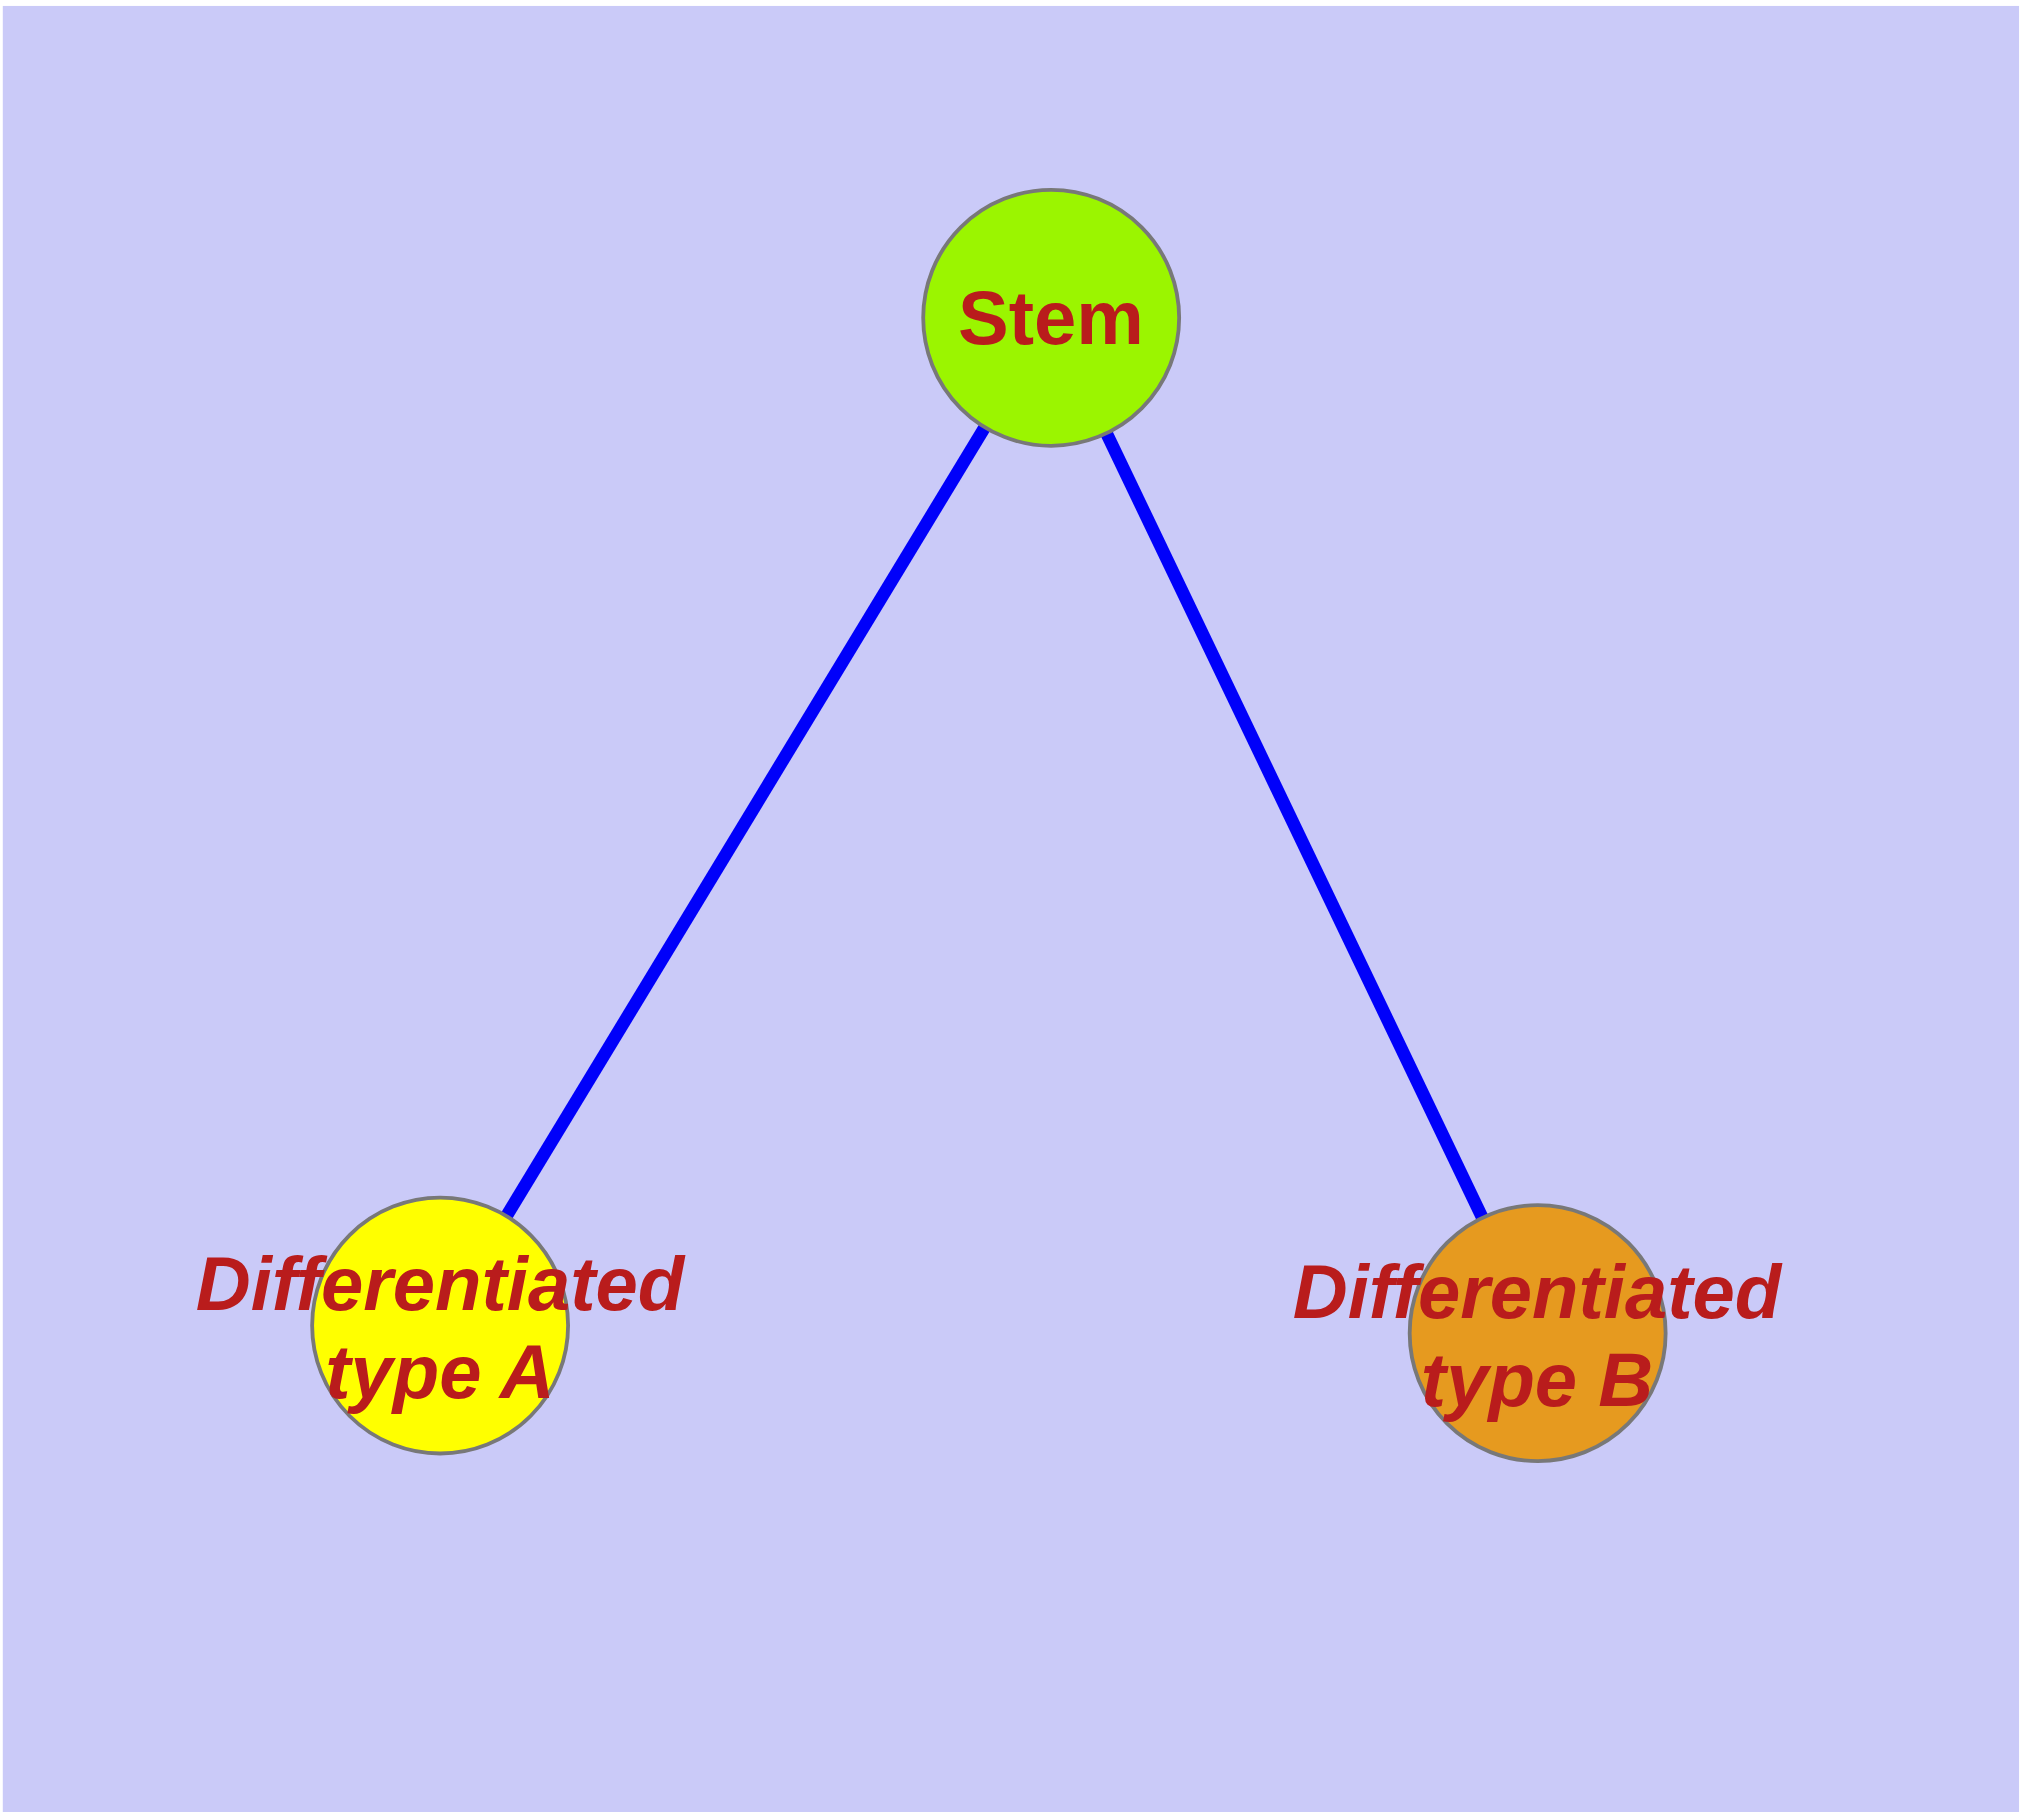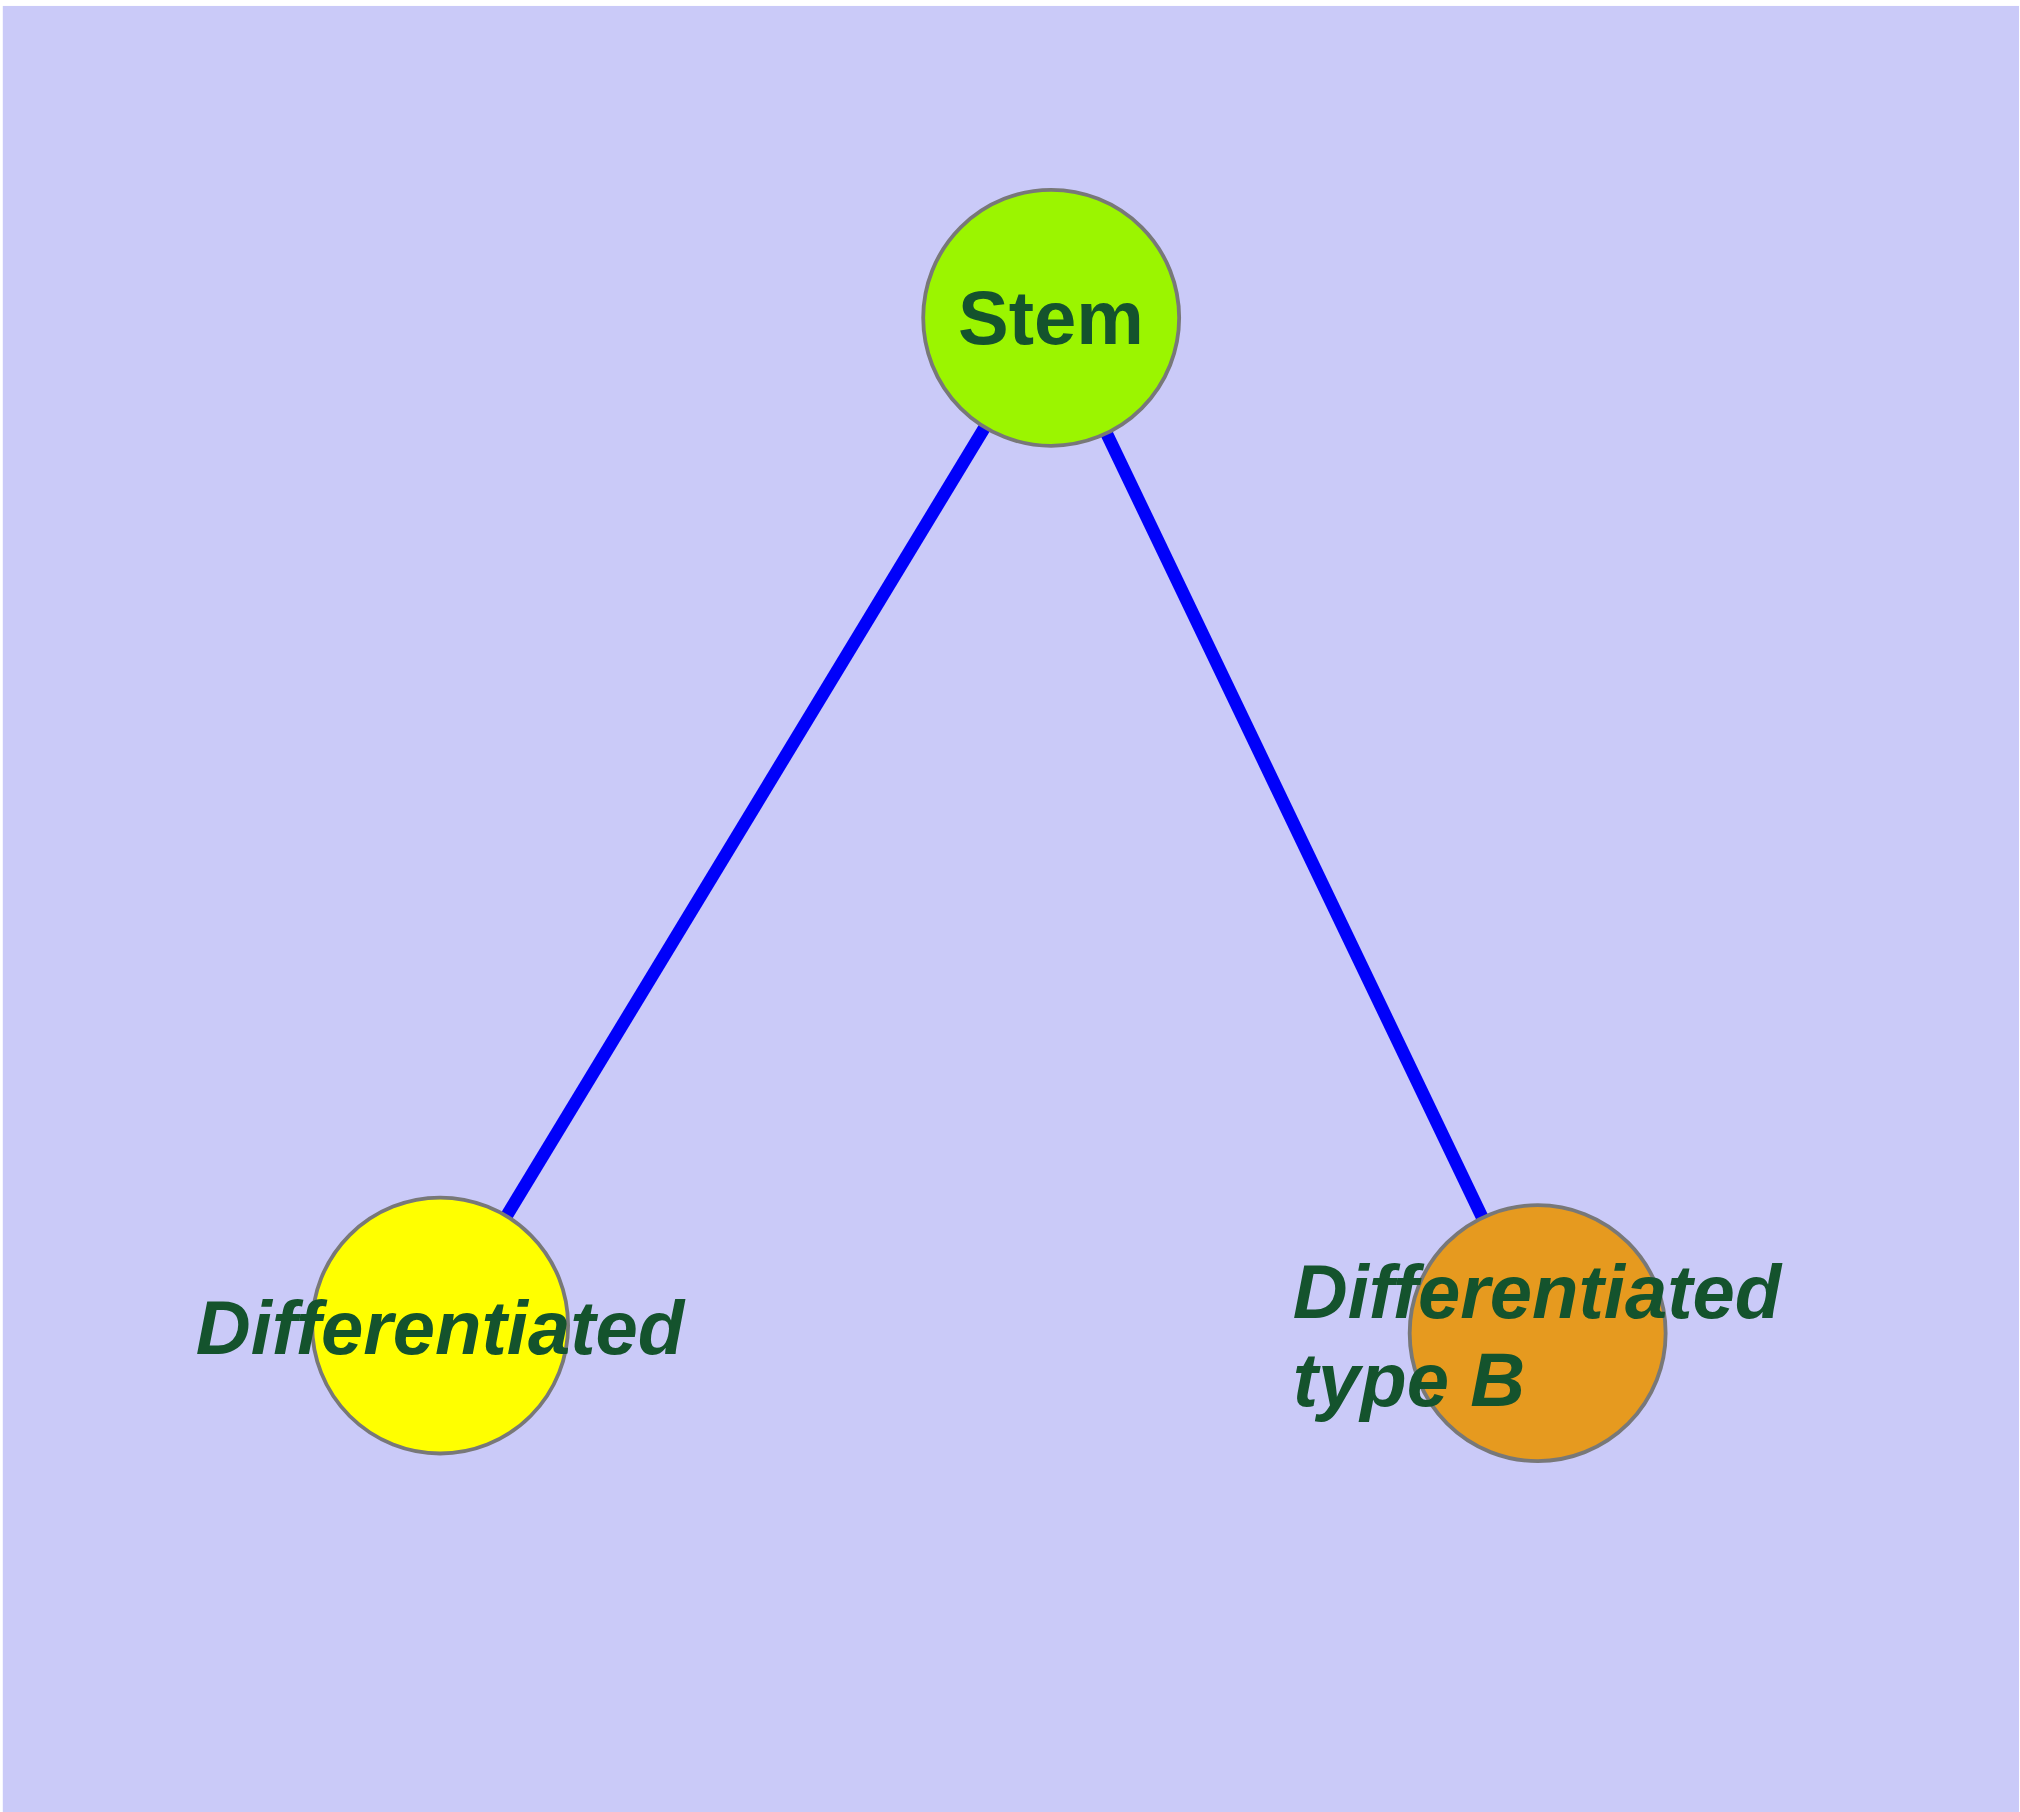--- a/index.html
+++ b/index.html
@@ -17,24 +17,25 @@
   }
   #stage svg {
     position: absolute;
     left: 0;
     top: 0;
     display: block;
   }
   .node-label {
     position: absolute;
     transform: translate(-50%, -50%);
-    color: #14532d;
+    color: #b91c1c;
     font-weight: bold;
     font-size: 76px;
     line-height: 88px;
+    text-align: center;
     white-space: nowrap;
     letter-spacing: 0px;
   }
   .node-label span {
     display: block;
     font-style: italic;
   }
 </style>
 </head>
 <body>
@@ -50,20 +51,21 @@
 
     <circle cx="1240" cy="375" r="151" stroke-width="4.5" fill="#9BF500" stroke="#787878"></circle>
     <circle cx="519" cy="1564" r="151" stroke-width="4.5" fill="#FFFF00" stroke="#787878"></circle>
     <circle cx="1814" cy="1573" r="151" stroke-width="4.5" fill="#E69A1F" stroke="#787878"></circle>
   </svg>
 
   <div class="node-label" style="left:1051px; top:318px;">Stem</div>
 
   <div class="node-label" style="left:440px; top:1328px;">
     <span>Differentiated</span>
+    <span>type A</span>
   </div>
 
   <div class="node-label" style="left:1537px; top:1336px;">
     <span>Differentiated</span>
     <span>type B</span>
   </div>
 
 </div>
 
 

